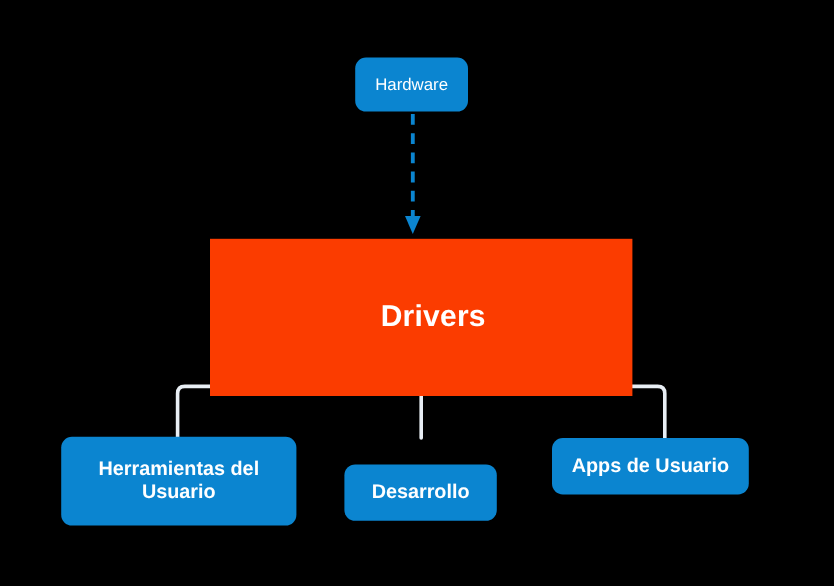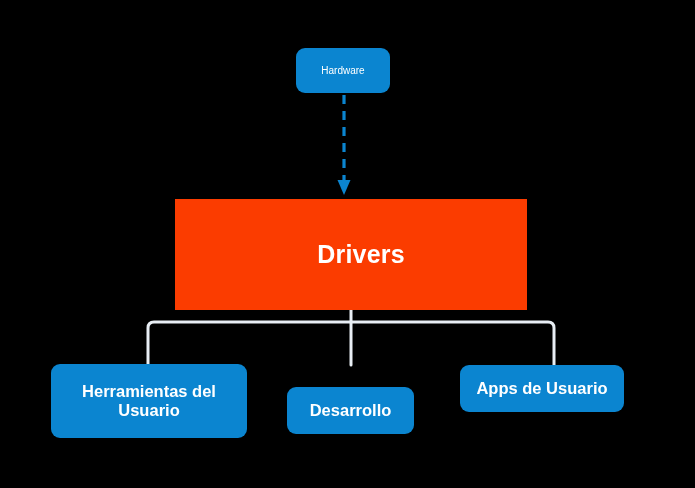--- a/index.html
+++ b/index.html
@@ -47,28 +47,28 @@
   .node-orange {
     background: #fb3c00;
     border-radius: 0;
     font-weight: bold;
   }
   #node-hardware {
     left: 296px;
     top: 48px;
     width: 94px;
     height: 45px;
-    font-size: 10px;
+    font-size: 14px;
     font-weight: normal;
   }
   #node-drivers {
     left: 175px;
     top: 199px;
     width: 352px;
-    height: 111px;
+    height: 131px;
     font-size: 25px;
     letter-spacing: 0.2px;
     padding-left: 20px;
   }
   #node-drivers .node-text {
     padding: 0 10px;
   }
   #node-herramientas {
     left: 51px;
     top: 364px;

